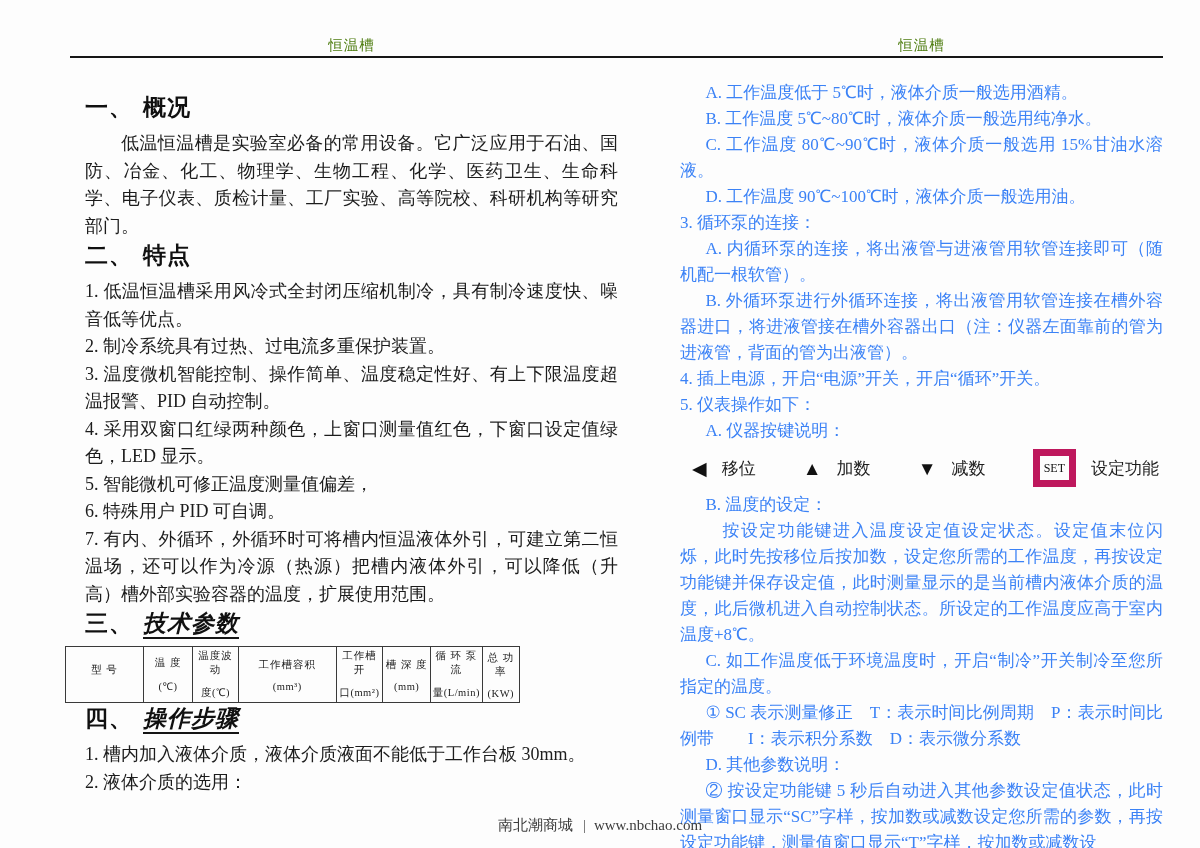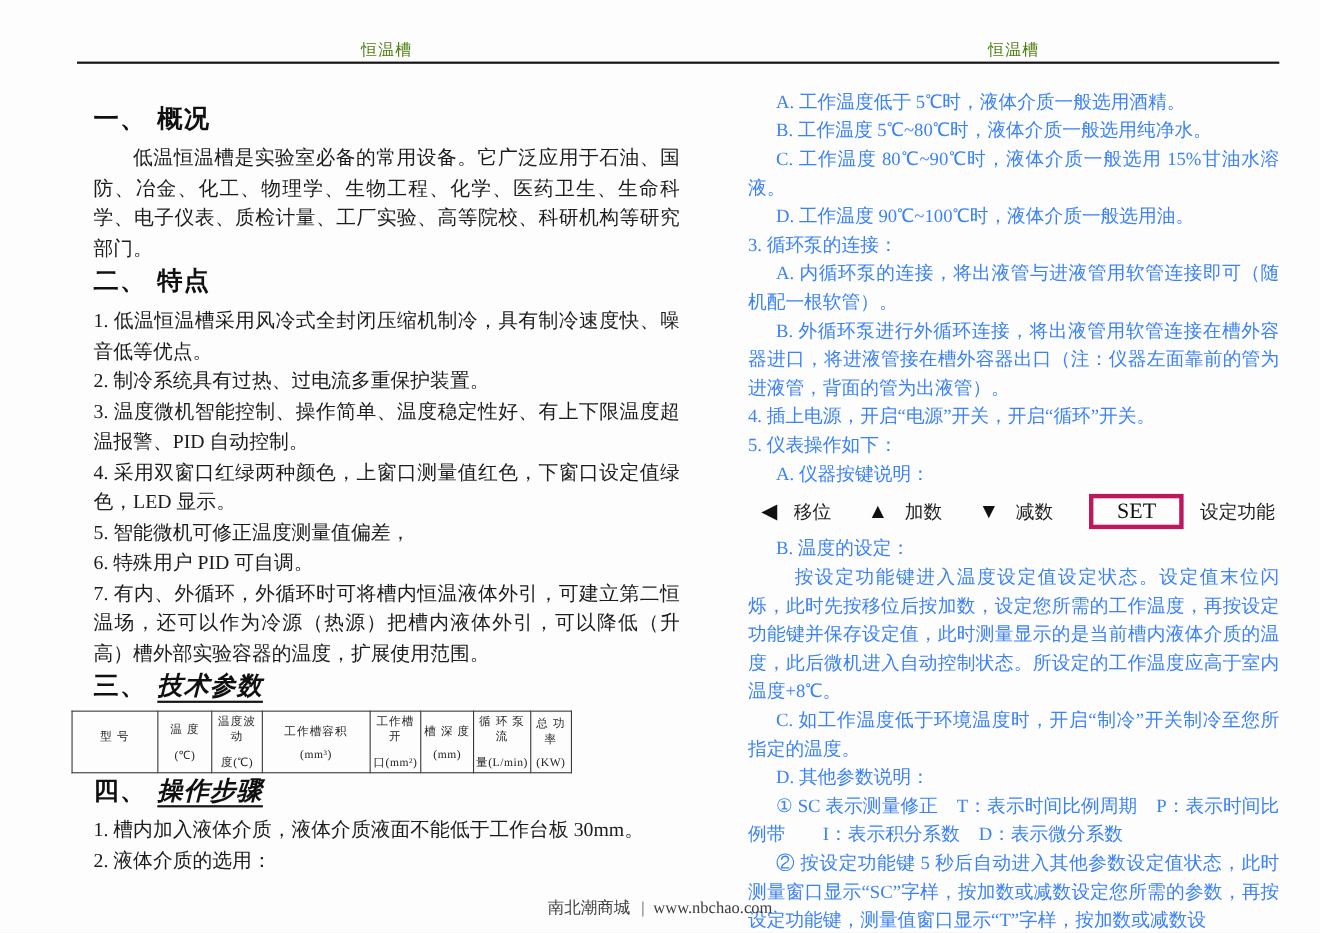--- a/index.html
+++ b/index.html
@@ -30,21 +30,21 @@
   .specs th,.specs td{border:1px solid #3a3a3a;text-align:center;vertical-align:middle;padding:2px 1px;overflow:hidden;}
   .specs th{font-weight:400;font-size:10.5px;height:50px;color:#222;}
   .specs td{font-size:12.5px;height:26px;color:#1a1a1a;}
   .th-l1{display:block;margin-bottom:9px;letter-spacing:1px;}
   .th-l2{display:block;letter-spacing:0.5px;}
 
   .keypad{display:flex;align-items:center;justify-content:space-between;
           margin:5px 0 5px 12px;padding-right:4px;font-size:17px;}
   .key-group{display:inline-flex;align-items:center;gap:15px;}
   .key-icon{font-size:19px;line-height:1;color:#111;}
-  .key-set{border:4px solid #be185d;padding:0 21px;font-size:20px;line-height:24px;display:inline-block;color:#111;}
+  .key-set{border:7px solid #be185d;padding:0 4px;font-size:12px;line-height:24px;display:inline-block;color:#111;}
 
   .footer{position:absolute;left:0;top:816px;width:100%;text-align:center;font-size:15px;color:#3c3c3c;}
   .footer .sep{margin:0 8px 0 10px;color:#555;}
 </style>
 </head>
 <body>
 
 <div class="page">
 
   <div class="running-head left">恒温槽</div>
@@ -150,22 +150,22 @@
       </span>
       <span class="key-group">
         <span class="key-set">SET</span>
         <span class="key-label">设定功能</span>
       </span>
     </div>
 
     <p class="fi15">B. 温度的设定：</p>
     <p class="fi25">按设定功能键进入温度设定值设定状态。设定值末位闪烁，此时先按移位后按加数，设定您所需的工作温度，再按设定功能键并保存设定值，此时测量显示的是当前槽内液体介质的温度，此后微机进入自动控制状态。所设定的工作温度应高于室内温度+8℃。</p>
     <p class="fi15">C. 如工作温度低于环境温度时，开启“制冷”开关制冷至您所指定的温度。</p>
+    <p class="fi15">① SC 表示测量修正　T：表示时间比例周期　P：表示时间比例带　　I：表示积分系数　D：表示微分系数</p>
     <p class="fi15">D. 其他参数说明：</p>
-    <p class="fi15">① SC 表示测量修正　T：表示时间比例周期　P：表示时间比例带　　I：表示积分系数　D：表示微分系数</p>
     <p class="fi15">② 按设定功能键 5 秒后自动进入其他参数设定值状态，此时测量窗口显示“SC”字样，按加数或减数设定您所需的参数，再按设定功能键，测量值窗口显示“T”字样，按加数或减数设</p>
 
   </div>
 
   <div class="footer">
     <span>南北潮商城</span><span class="sep">|</span><span>www.nbchao.com</span>
   </div>
 
 </div>
 

